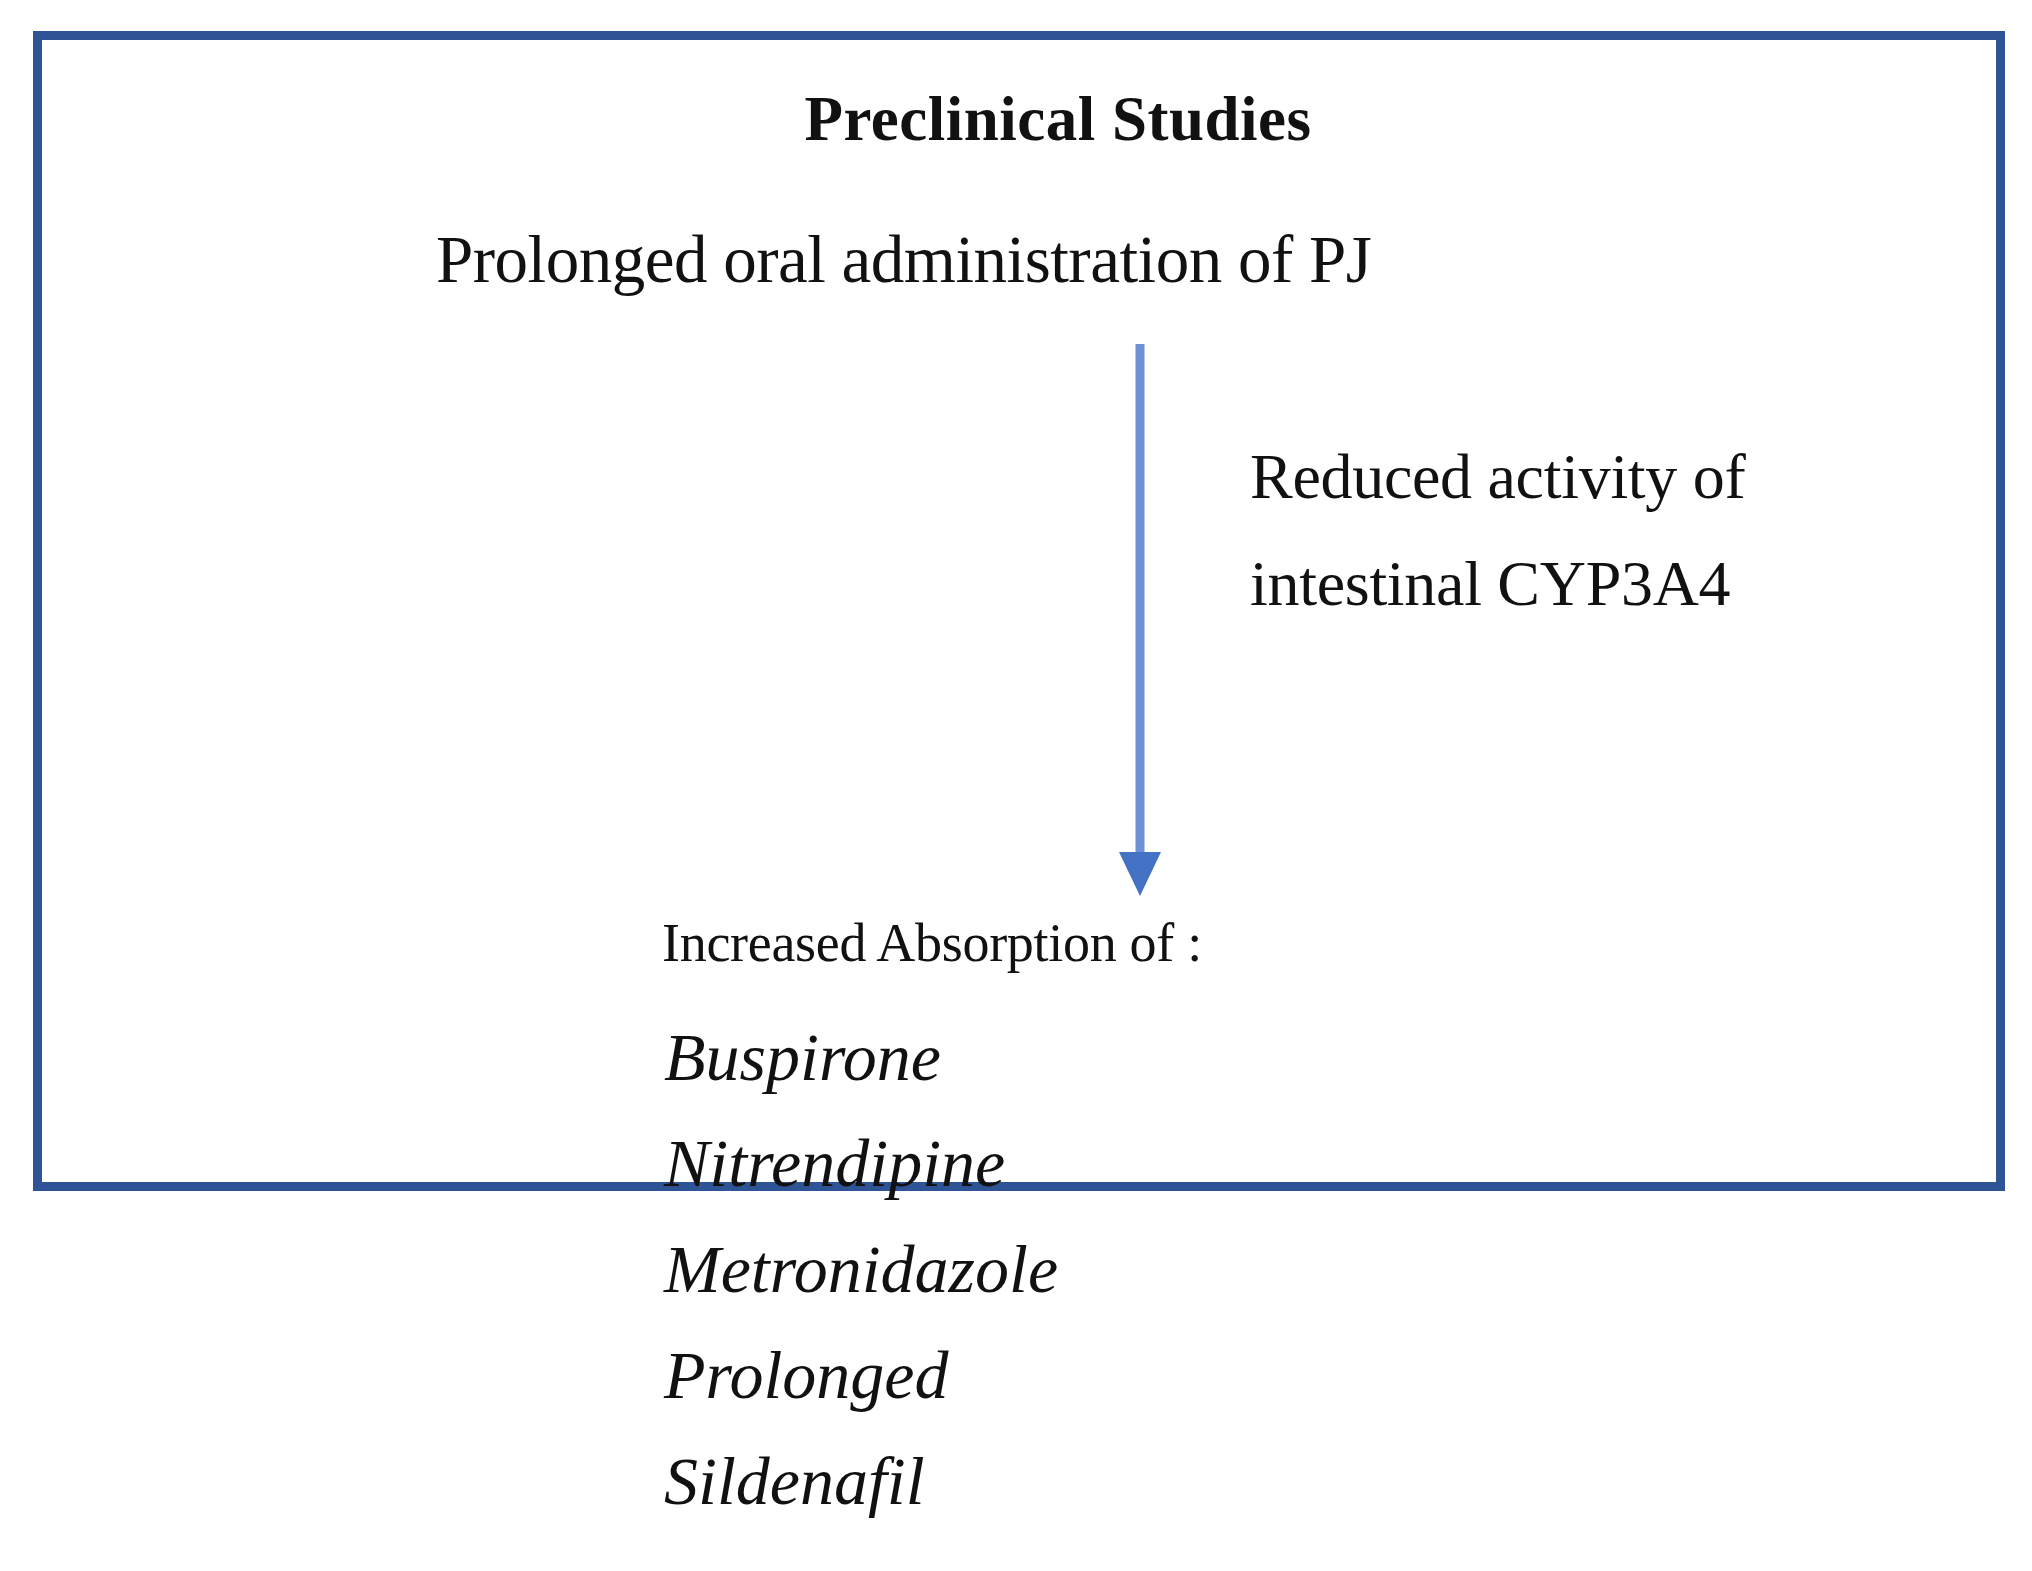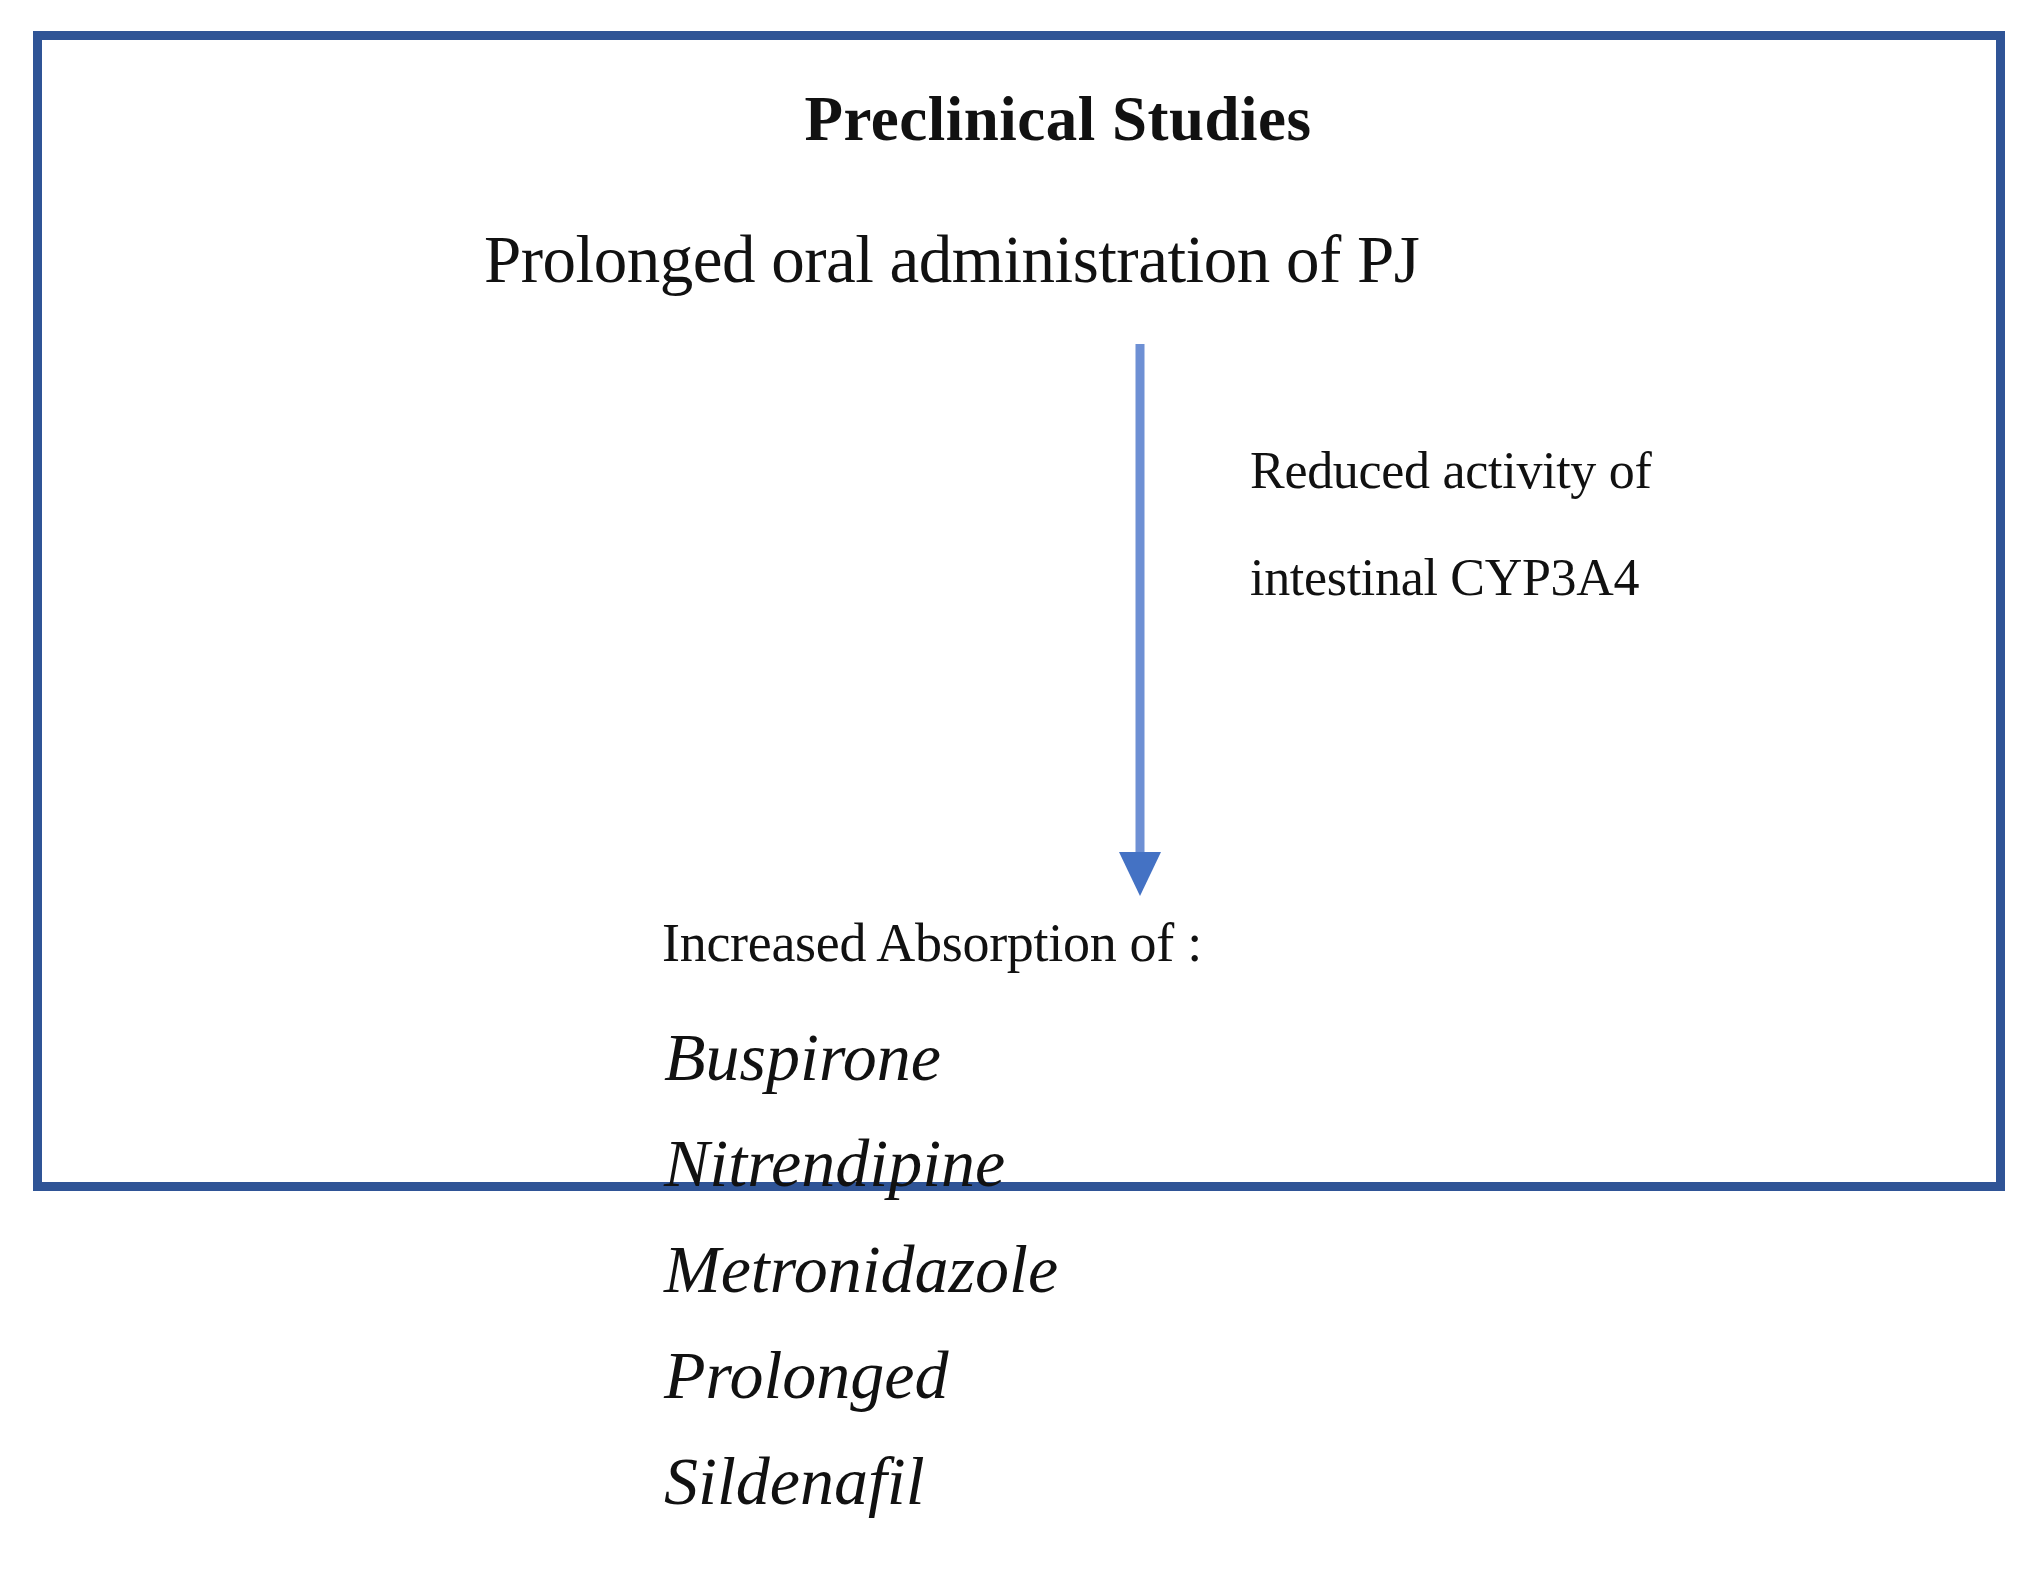--- a/index.html
+++ b/index.html
@@ -55,25 +55,24 @@
     white-space: nowrap;
     letter-spacing: 0.5px;
   }
 
   .subtitle {
     font-size: 67px;
     font-weight: normal;
     left: 394px;
     top: 186px;
     letter-spacing: -0.5px;
-    margin-left: 48px;
   }
 
   .side-line {
-    font-size: 52px;
+    font-size: 64px;
     font-weight: normal;
     left: 1208px;
     letter-spacing: -0.3px;
     text-align: right;
   }
   .side-line.l1 { top: 405px; }
   .side-line.l2 { top: 512px; }
   .side-line.l3 { top: 619px; }
 
   .absorption-heading {

